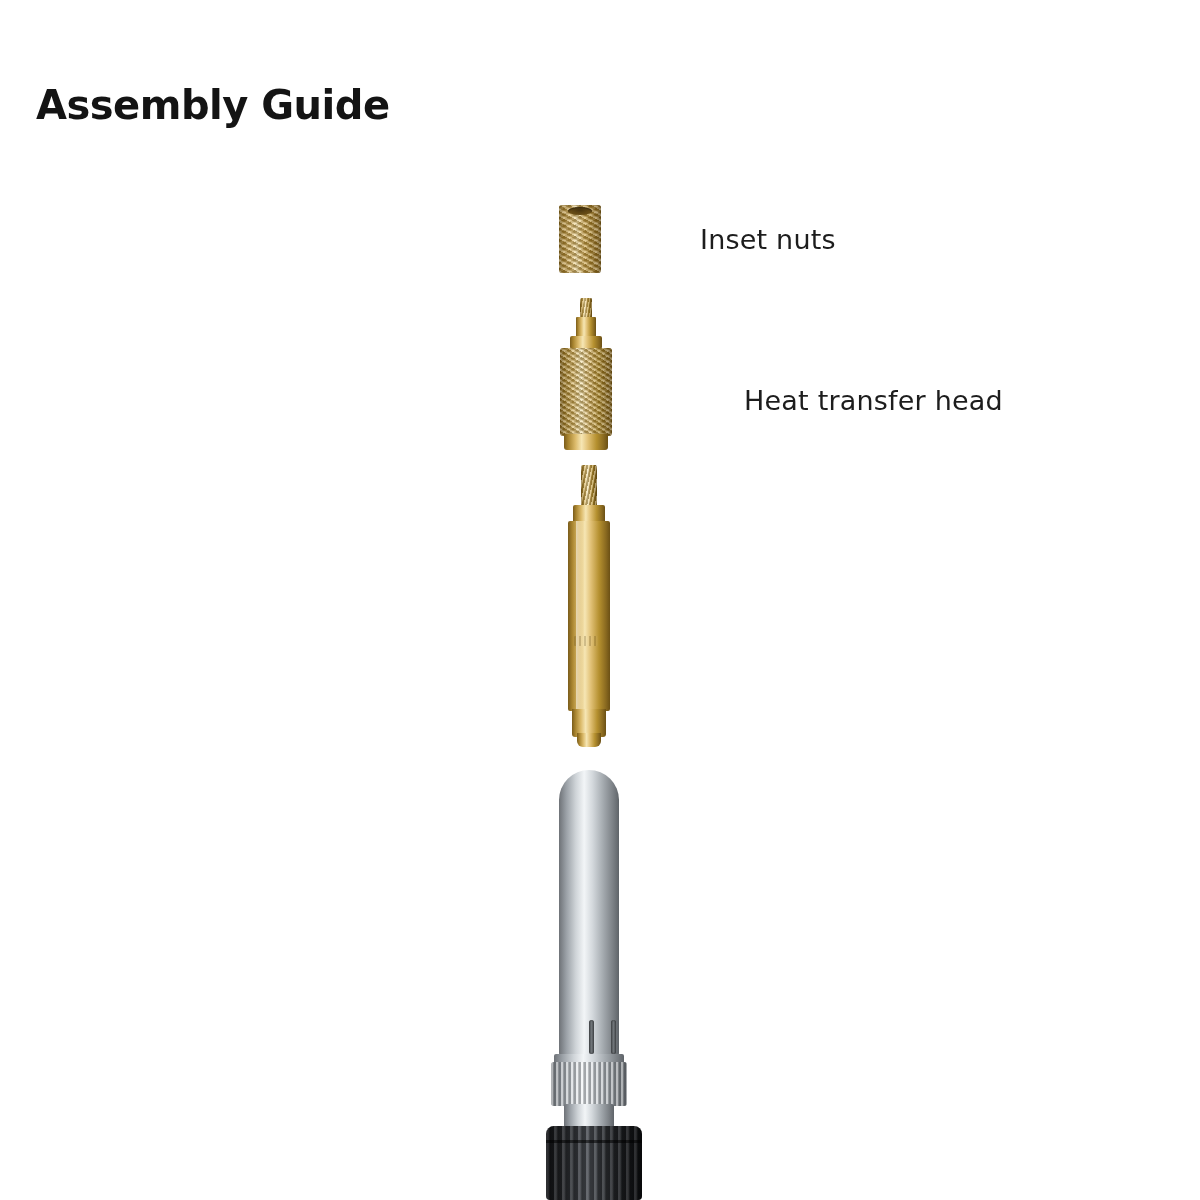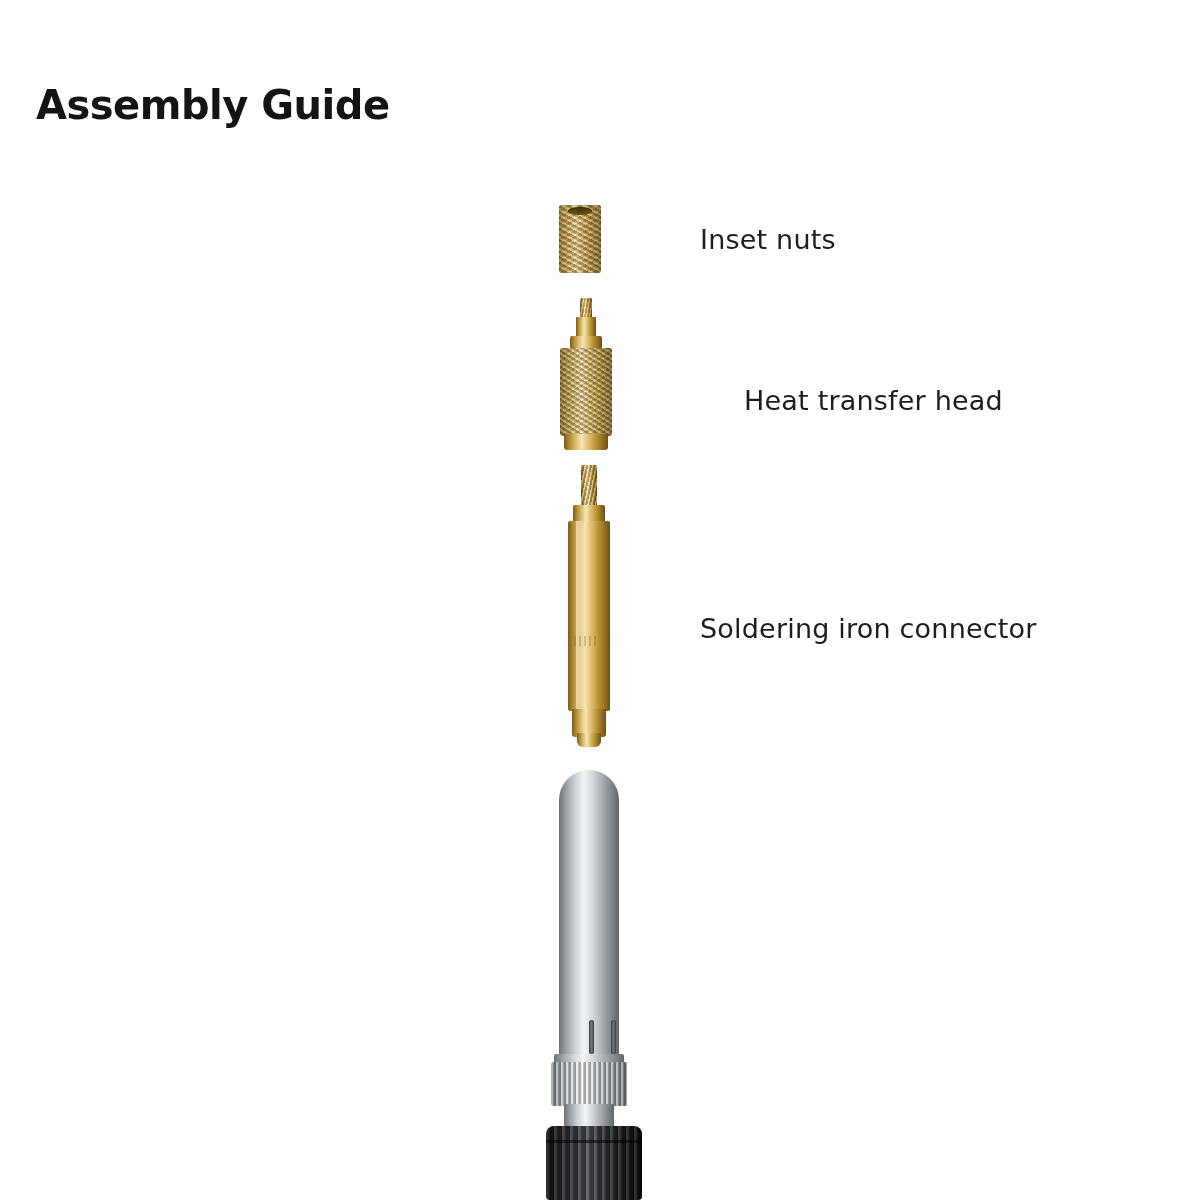--- a/index.html
+++ b/index.html
@@ -324,21 +324,20 @@
       <div class="threads"></div>
     </div>
     <div class="shoulder brass-v"></div>
     <div class="shaft brass-v">
       <div class="sheen"></div>
       <div class="mark"></div>
     </div>
     <div class="tail brass-v"></div>
     <div class="tail-tip brass-v"></div>
   </div>
-  <div class="label" id="label-2">Soldering iron connector</div>
 
   <div class="part" id="part-sleeve">
     <div class="cap steel-v"></div>
     <div class="barrel steel-v">
       <div class="slot s1"></div>
       <div class="slot s2"></div>
     </div>
     <div class="ring steel-v"></div>
     <div class="knurl-ring steel-v">
       <div class="tex"></div>

